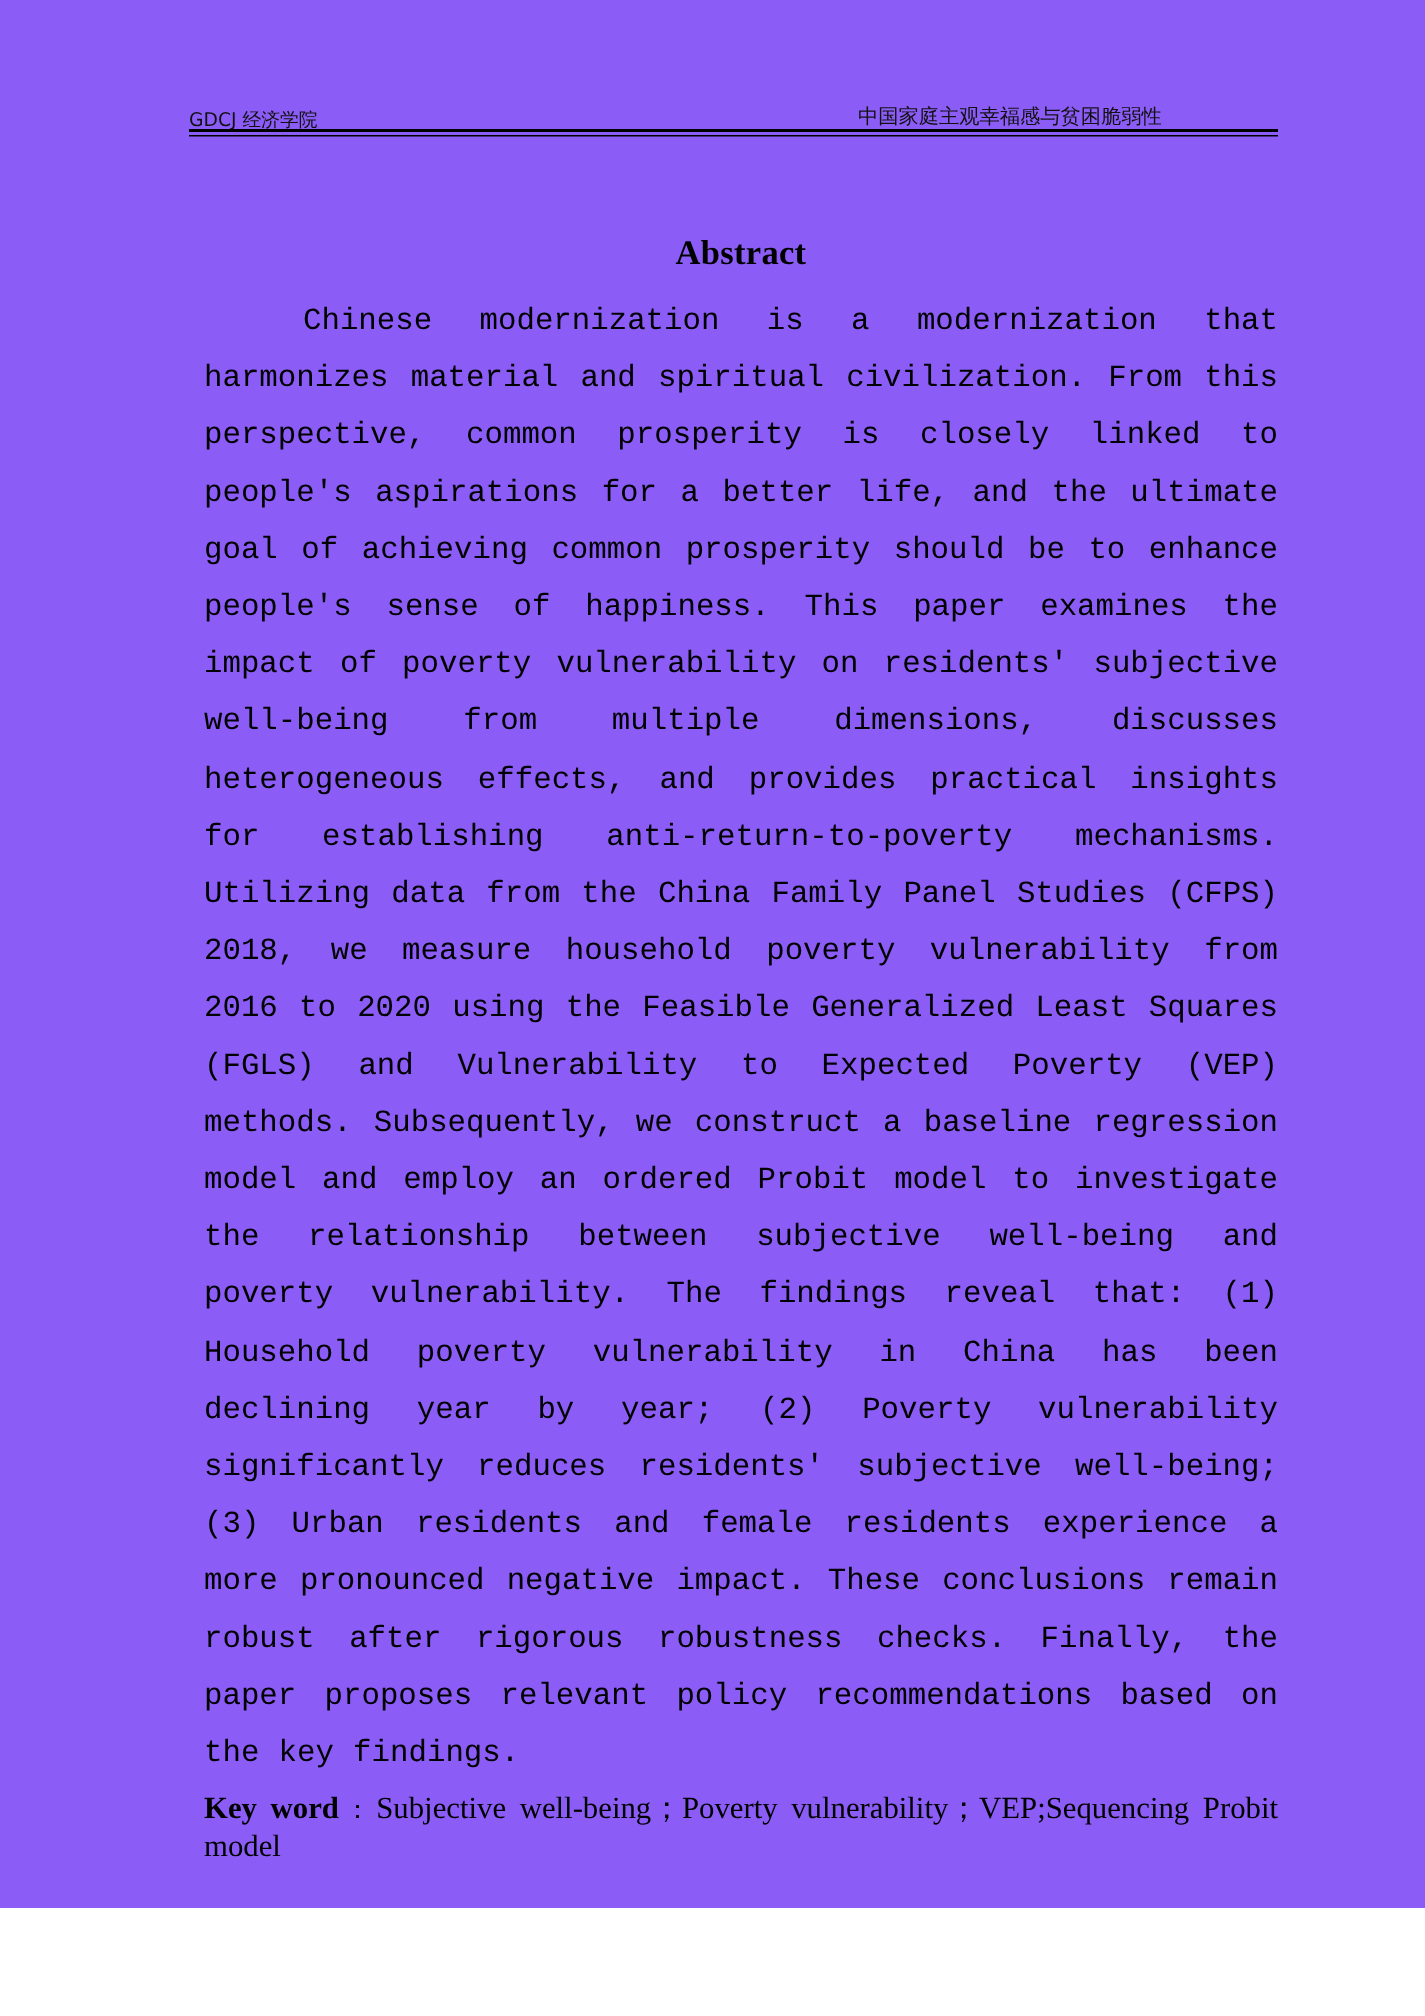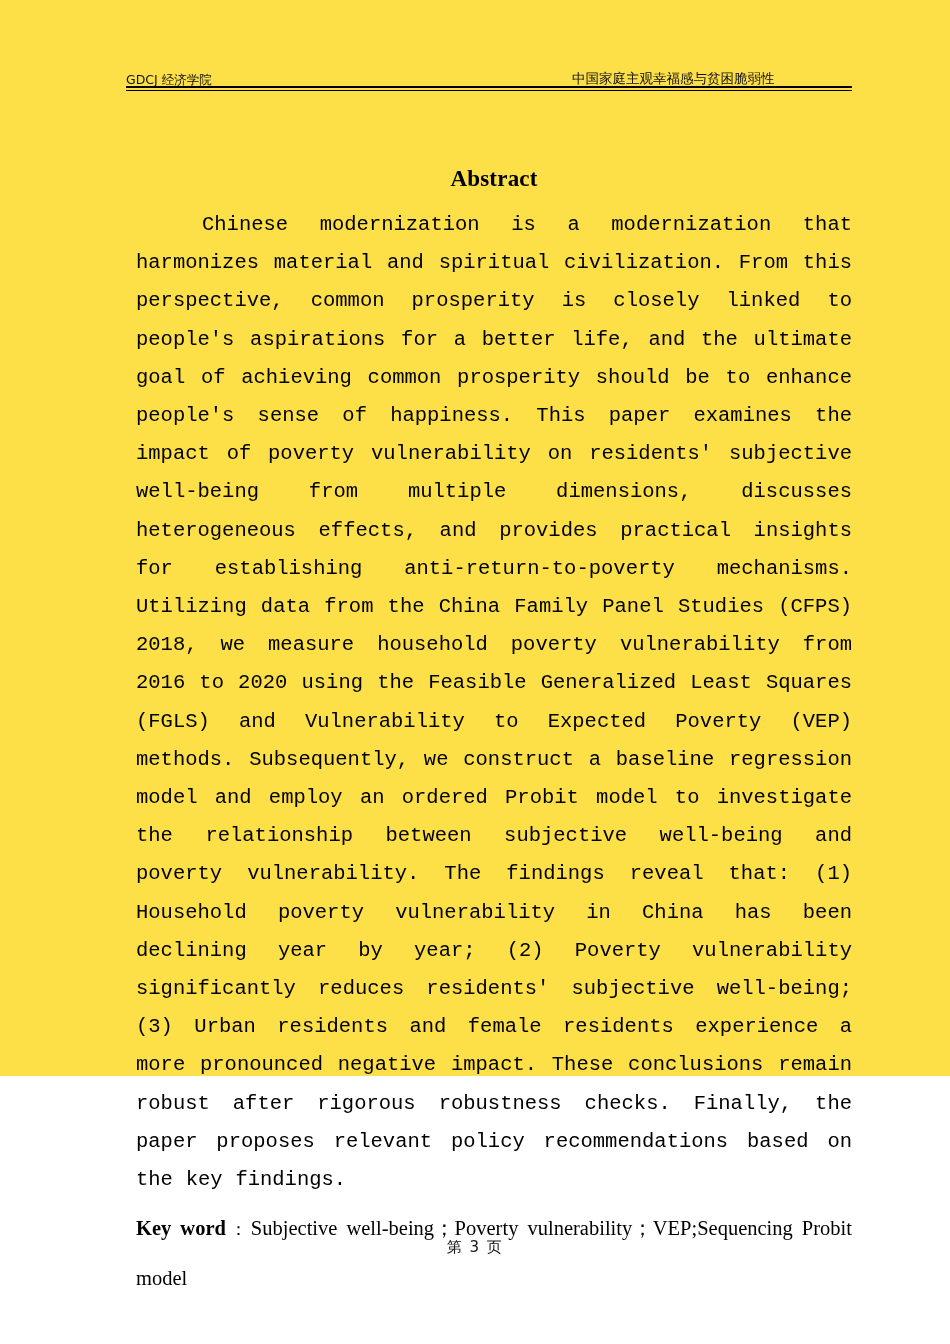--- a/index.html
+++ b/index.html
@@ -14,22 +14,22 @@
     position: relative;
     font-family: "Liberation Serif", "DejaVu Serif", serif;
     color: #000000;
     overflow: hidden;
   }
   .page {
     position: absolute;
     left: 0;
     top: 0;
     width: 950px;
-    height: 1076px;
-    background: #fde047;
+    height: 1272px;
+    background: #8b5cf6;
   }
 
   
   .header {
     position: absolute;
     left: 126px;
     top: 62px;
     width: 726px;
     height: 28px;
   }
@@ -72,21 +72,21 @@
     top: 90px;
     width: 726px;
     height: 0;
     border-top: 0.9px solid #000;
   }
 
   
   .content {
     position: absolute;
     left: 136px;
-    top: 160px;
+    top: 150px;
     width: 716px;
   }
   .abstract-title {
     font-family: "Liberation Serif", "DejaVu Serif", serif;
     font-weight: bold;
     font-size: 23px;
     text-align: center;
     margin: 0 0 8px 0;
     line-height: 38px;
     letter-spacing: 0.2px;
@@ -96,21 +96,21 @@
     line-height: 38.2px;
     text-align: justify;
     text-justify: inter-word;
     text-indent: 66px;
     margin: 0;
     word-spacing: 0.5px;
     font-family: Liberation Mono, monospace;
   }
   .keywords {
     font-size: 20.5px;
-    line-height: 49px;
+    line-height: 24px;
     text-align: justify;
     text-justify: inter-word;
     margin: 5px 0 0 0;
     text-indent: 0;
   }
   .keywords .kw-label {
     font-weight: bold;
   }
   .keywords .kw-sep {
     font-family: "DejaVu Sans", "Liberation Sans", sans-serif;
@@ -149,17 +149,14 @@
   <div class="content">
     <h1 class="abstract-title">Abstract</h1>
 
     <p class="abstract-body">Chinese modernization is a modernization that harmonizes material and spiritual civilization. From this perspective, common prosperity is closely linked to people's aspirations for a better life, and the ultimate goal of achieving common prosperity should be to enhance people's sense of happiness. This paper examines the impact of poverty vulnerability on residents' subjective well-being from multiple dimensions, discusses heterogeneous effects, and provides practical insights for establishing anti-return-to-poverty mechanisms. Utilizing data from the China Family Panel Studies (CFPS) 2018, we measure household poverty vulnerability from 2016 to 2020 using the Feasible Generalized Least Squares (FGLS) and Vulnerability to Expected Poverty (VEP) methods. Subsequently, we construct a baseline regression model and employ an ordered Probit model to investigate the relationship between subjective well-being and poverty vulnerability. The findings reveal that: (1) Household poverty vulnerability in China has been declining year by year; (2) Poverty vulnerability significantly reduces residents' subjective well-being; (3) Urban residents and female residents experience a more pronounced negative impact. These conclusions remain robust after rigorous robustness checks. Finally, the paper proposes relevant policy recommendations based on the key findings.</p>
 
     <p class="keywords">
       <span class="kw-label">Key word</span><span class="kw-sep">：</span><span>Subjective well-being；Poverty vulnerability；VEP;Sequencing Probit model</span>
     </p>
   </div>
 
-  <div class="footer">
-    <span class="footer-text">第 3 页</span>
-  </div>
 
 </div>
 
 </body></html>

